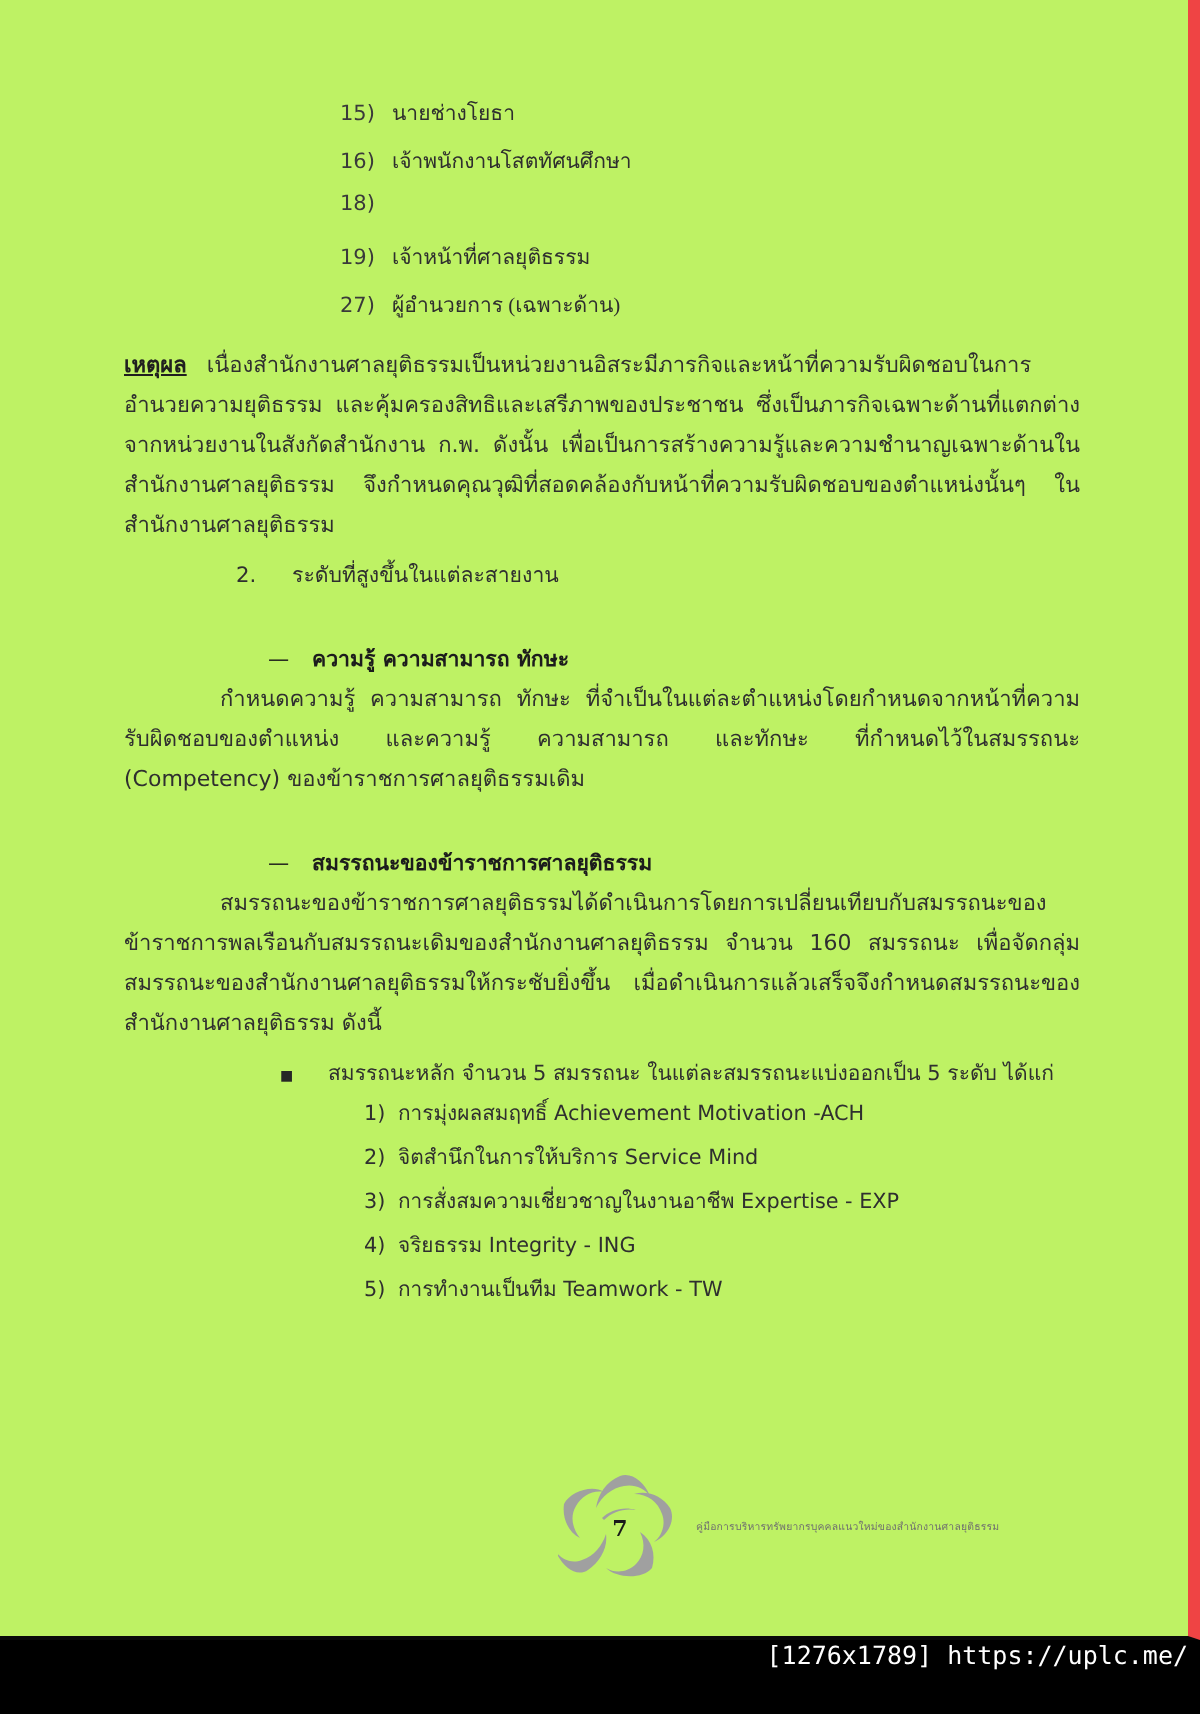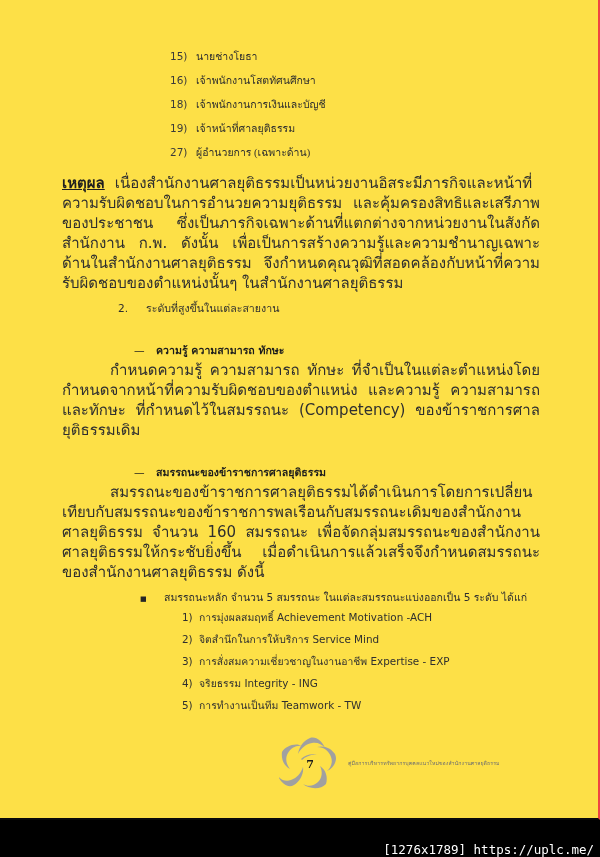--- a/index.html
+++ b/index.html
@@ -19,22 +19,22 @@
     height: 857px;
     background: #ffffff;
   }
   
   .sheet {
     position: absolute;
     left: 0;
     top: 0;
     width: 600px;
     height: 820px;
-    background: #fde047;
-    border-right: 2px solid #ef4444;
+    background: #bef264;
+    border-right: 6px solid #ef4444;
     border-bottom: 2px solid #0a0a0a;
     box-sizing: border-box;
     overflow: hidden;
   }
   .page-body {
     position: absolute;
     left: 62px;
     top: 48px;
     width: 478px;
   }
@@ -58,21 +58,21 @@
     color: #3a3a3a;
   }
   .roster .nm {
     color: #2e2e2e;
     font-family: Liberation Serif, serif;
   }
   
   p.para {
     margin: 0;
     color: #2f2f2f;
-    font-size: 15px;
+    font-size: 11px;
     line-height: 20px;
     text-align: justify;
     text-justify: inter-word;
   }
   .lead-label {
     font-weight: bold;
     text-decoration: underline;
     color: #1f1f1f;
     margin-right: 10px;
   }
@@ -178,21 +178,21 @@
   }
   
   .attrib-bar {
     position: absolute;
     left: 0;
     top: 820px;
     width: 600px;
     height: 37px;
     background: #000000;
     display: flex;
-    align-items: flex-end;
+    align-items: flex-start;
     justify-content: flex-end;
   }
   .attrib-text {
     color: #ffffff;
     font-family: "DejaVu Sans Mono", "Liberation Mono", monospace;
     font-size: 12.5px;
     letter-spacing: 0px;
     padding-right: 6px;
     white-space: nowrap;
   }
@@ -209,21 +209,20 @@
         <li>
           <span class="num">15)</span>
           <span class="nm">นายช่างโยธา</span>
         </li>
         <li>
           <span class="num">16)</span>
           <span class="nm">เจ้าพนักงานโสตทัศนศึกษา</span>
         </li>
         <li>
           <span class="num">18)</span>
-          <span class="nm">เจ้าพนักงานการเงินและบัญชี</span>
         </li>
         <li>
           <span class="num">19)</span>
           <span class="nm">เจ้าหน้าที่ศาลยุติธรรม</span>
         </li>
         <li>
           <span class="num">27)</span>
           <span class="nm">ผู้อำนวยการ (เฉพาะด้าน)</span>
         </li>
       </ul>

